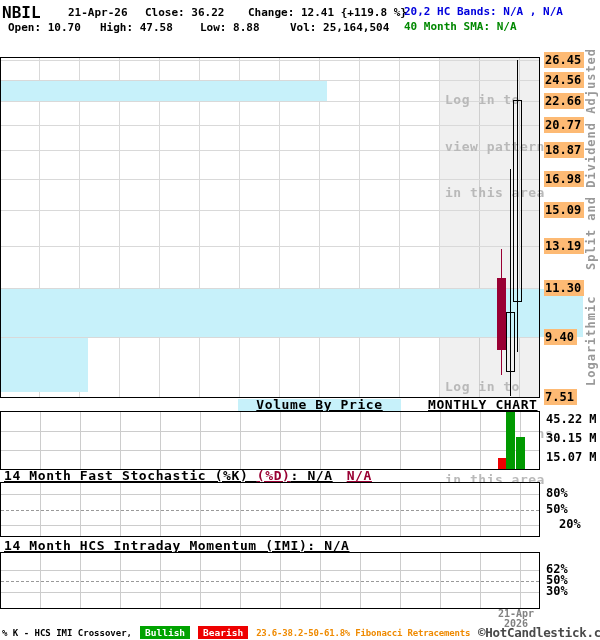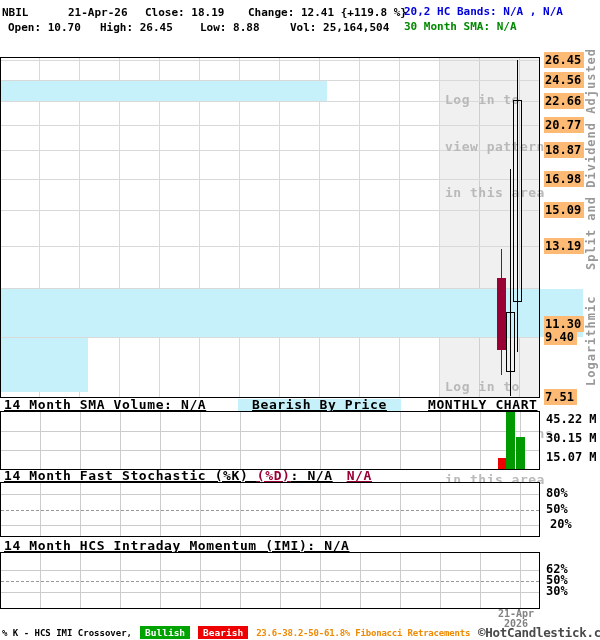--- a/index.html
+++ b/index.html
@@ -1,20 +1,20 @@
 <!DOCTYPE html>
 <html><head>
 <meta charset="utf-8">
 <style>
   *{box-sizing:border-box}
   body{margin:0;background:#fff}
   #stage{position:relative;width:600px;height:640px;overflow:hidden;background:#fff;
          font-family:"DejaVu Sans Mono","Liberation Mono",monospace;font-weight:bold;color:#000}
   .hdr{position:absolute;font-size:11px;line-height:14px;white-space:pre}
-  .sym{font-size:11px}
+  .sym{font-size:16px}
   .blue{color:#0000dd}
   .grn{color:#008800}
   .maroon{color:#990033}
   .title{position:absolute;font-size:13px;letter-spacing:.6px;line-height:12px;white-space:pre}
   .title span{text-decoration:underline}
   .tick{line-height:16px;font-size:12px;white-space:pre}
   .pricetick{background:#fdba74;padding:0 3px 0 1px}
   #plot-bg{position:absolute;left:0;top:57px;width:540px;height:341px;
     background:repeating-linear-gradient(to right,transparent 0 39px,#d9d9d9 39px 40px) #fff}
   #gray-area{position:absolute;left:440px;top:58px;width:99px;height:339px;
@@ -48,28 +48,28 @@
   #fib-label{color:#ef8a00;letter-spacing:-.2px}
   #copyright{margin-left:auto;font-size:12.5px;color:#4a4a4a;letter-spacing:-.3px}
 </style>
 </head>
 <body>
 
 <div id="stage">
 
   <span class="hdr sym" style="left:2px;top:6px">NBIL</span>
   <span class="hdr" style="left:68px;top:6px">21-Apr-26</span>
-  <span class="hdr" style="left:145px;top:6px">Close: 18.19</span>
+  <span class="hdr" style="left:145px;top:6px">Close: 36.22</span>
   <span class="hdr" style="left:248px;top:6px">Change: 12.41 {+119.8 %}</span>
   <span class="hdr blue" style="left:404px;top:5px">20,2 HC Bands: N/A , N/A</span>
   <span class="hdr" style="left:8px;top:21px">Open: 10.70</span>
-  <span class="hdr" style="left:100px;top:21px">High: 26.45</span>
+  <span class="hdr" style="left:100px;top:21px">High: 47.58</span>
   <span class="hdr" style="left:200px;top:21px">Low: 8.88</span>
   <span class="hdr" style="left:290px;top:21px">Vol: 25,164,504</span>
-  <span class="hdr grn" style="left:404px;top:20px">30 Month SMA: N/A</span>
+  <span class="hdr grn" style="left:404px;top:20px">40 Month SMA: N/A</span>
 
   <div id="plot-bg"></div>
   <div id="gray-area"></div>
   <div id="hgrid">
       <div style="position: absolute; left: 0px; top: 3px; width: 540px; height: 1px; background: rgb(217, 217, 217);"></div>
       <div style="position: absolute; left: 0px; top: 23px; width: 540px; height: 1px; background: rgb(217, 217, 217);"></div>
       <div style="position: absolute; left: 0px; top: 44px; width: 540px; height: 1px; background: rgb(217, 217, 217);"></div>
       <div style="position: absolute; left: 0px; top: 68px; width: 540px; height: 1px; background: rgb(217, 217, 217);"></div>
       <div style="position: absolute; left: 0px; top: 93px; width: 540px; height: 1px; background: rgb(217, 217, 217);"></div>
       <div style="position: absolute; left: 0px; top: 122px; width: 540px; height: 1px; background: rgb(217, 217, 217);"></div>
@@ -107,30 +107,29 @@
   <div id="plot-border"></div>
   <div id="price-labels">
       <div class="tick pricetick" style="position: absolute; left: 0px; top: -5px;">26.45</div>
       <div class="tick pricetick" style="position: absolute; left: 0px; top: 15px;">24.56</div>
       <div class="tick pricetick" style="position: absolute; left: 0px; top: 36px;">22.66</div>
       <div class="tick pricetick" style="position: absolute; left: 0px; top: 60px;">20.77</div>
       <div class="tick pricetick" style="position: absolute; left: 0px; top: 85px;">18.87</div>
       <div class="tick pricetick" style="position: absolute; left: 0px; top: 114px;">16.98</div>
       <div class="tick pricetick" style="position: absolute; left: 0px; top: 145px;">15.09</div>
       <div class="tick pricetick" style="position: absolute; left: 0px; top: 181px;">13.19</div>
-      <div class="tick pricetick" style="position: absolute; left: 0px; top: 223px; margin-top: 36px;">11.30</div>
+      <div class="tick pricetick" style="position: absolute; left: 0px; top: 223px;">11.30</div>
       <div class="tick pricetick" style="position: absolute; left: 0px; top: 272px;">9.40</div>
       <div class="tick pricetick" style="position: absolute; left: 0px; top: 332px;">7.51</div>
     </div>
 
   <div class="rot" id="rot-top">Split and Dividend Adjusted</div>
   <div class="rot" id="rot-bottom">Logarithmic</div>
 
-  <div class="title" style="left:4px;top:399px"><span>14 Month SMA Volume: N/A</span></div>
-  <div class="title" id="vbp-label" style="top:399px"><span>Bearish By Price</span></div>
+  <div class="title" id="vbp-label" style="top:399px"><span>Volume By Price</span></div>
   <div class="title" style="left:428px;top:399px"><span>MONTHLY CHART</span></div>
   <div class="panel" id="vol-panel">
       <div style="position: absolute; left: 0px; top: 19px; width: 538px; height: 1px; background: rgb(204, 204, 204);"></div>
       <div style="position: absolute; left: 0px; top: 38px; width: 538px; height: 1px; background: rgb(204, 204, 204);"></div>
       <div style="position: absolute; left: 497px; top: 46px; width: 9px; height: 11px; background: rgb(238, 0, 0);"></div>
       <div style="position: absolute; left: 505px; top: 0px; width: 9px; height: 57px; background: rgb(0, 153, 0);"></div>
       <div style="position: absolute; left: 515px; top: 25px; width: 9px; height: 32px; background: rgb(0, 153, 0);"></div>
     </div>
   <div id="vol-labels">
       <div class="tick" style="position: absolute; left: 0px; top: -1px;">45.22 M</div>
@@ -140,21 +139,21 @@
 
   <div class="title" style="left:4px;top:470px"><span>14 Month Fast Stochastic (%K) </span><span class="maroon">(%D)</span><span>: N/A</span><span class="maroon" style="margin-left:14px">N/A</span></div>
   <div class="panel" id="stoch-panel">
       <div style="position: absolute; left: 0px; top: 11px; width: 538px; height: 1px; background: rgb(204, 204, 204);"></div>
       <div style="position: absolute; left: 0px; top: 27px; width: 538px; height: 0px; border-top: 1px dashed rgb(153, 153, 153);"></div>
       <div style="position: absolute; left: 0px; top: 42px; width: 538px; height: 1px; background: rgb(204, 204, 204);"></div>
     </div>
   <div id="stoch-labels">
       <div class="tick" style="position: absolute; left: 0px; top: 3px;">80%</div>
       <div class="tick" style="position: absolute; left: 0px; top: 19px;">50%</div>
-      <div class="tick" style="position: absolute; left: 4px; top: 34px;">20%</div>
+      <div class="tick" style="position: absolute; left: 13px; top: 34px;">20%</div>
     </div>
 
   <div class="title" style="left:4px;top:540px"><span>14 Month HCS Intraday Momentum (IMI): N/A</span></div>
   <div class="panel" id="imi-panel">
       <div style="position: absolute; left: 0px; top: 17px; width: 538px; height: 1px; background: rgb(204, 204, 204);"></div>
       <div style="position: absolute; left: 0px; top: 28px; width: 538px; height: 0px; border-top: 1px dashed rgb(153, 153, 153);"></div>
       <div style="position: absolute; left: 0px; top: 39px; width: 538px; height: 1px; background: rgb(204, 204, 204);"></div>
     </div>
   <div id="imi-labels">
       <div class="tick" style="position: absolute; left: 0px; top: 9px;">62%</div>

